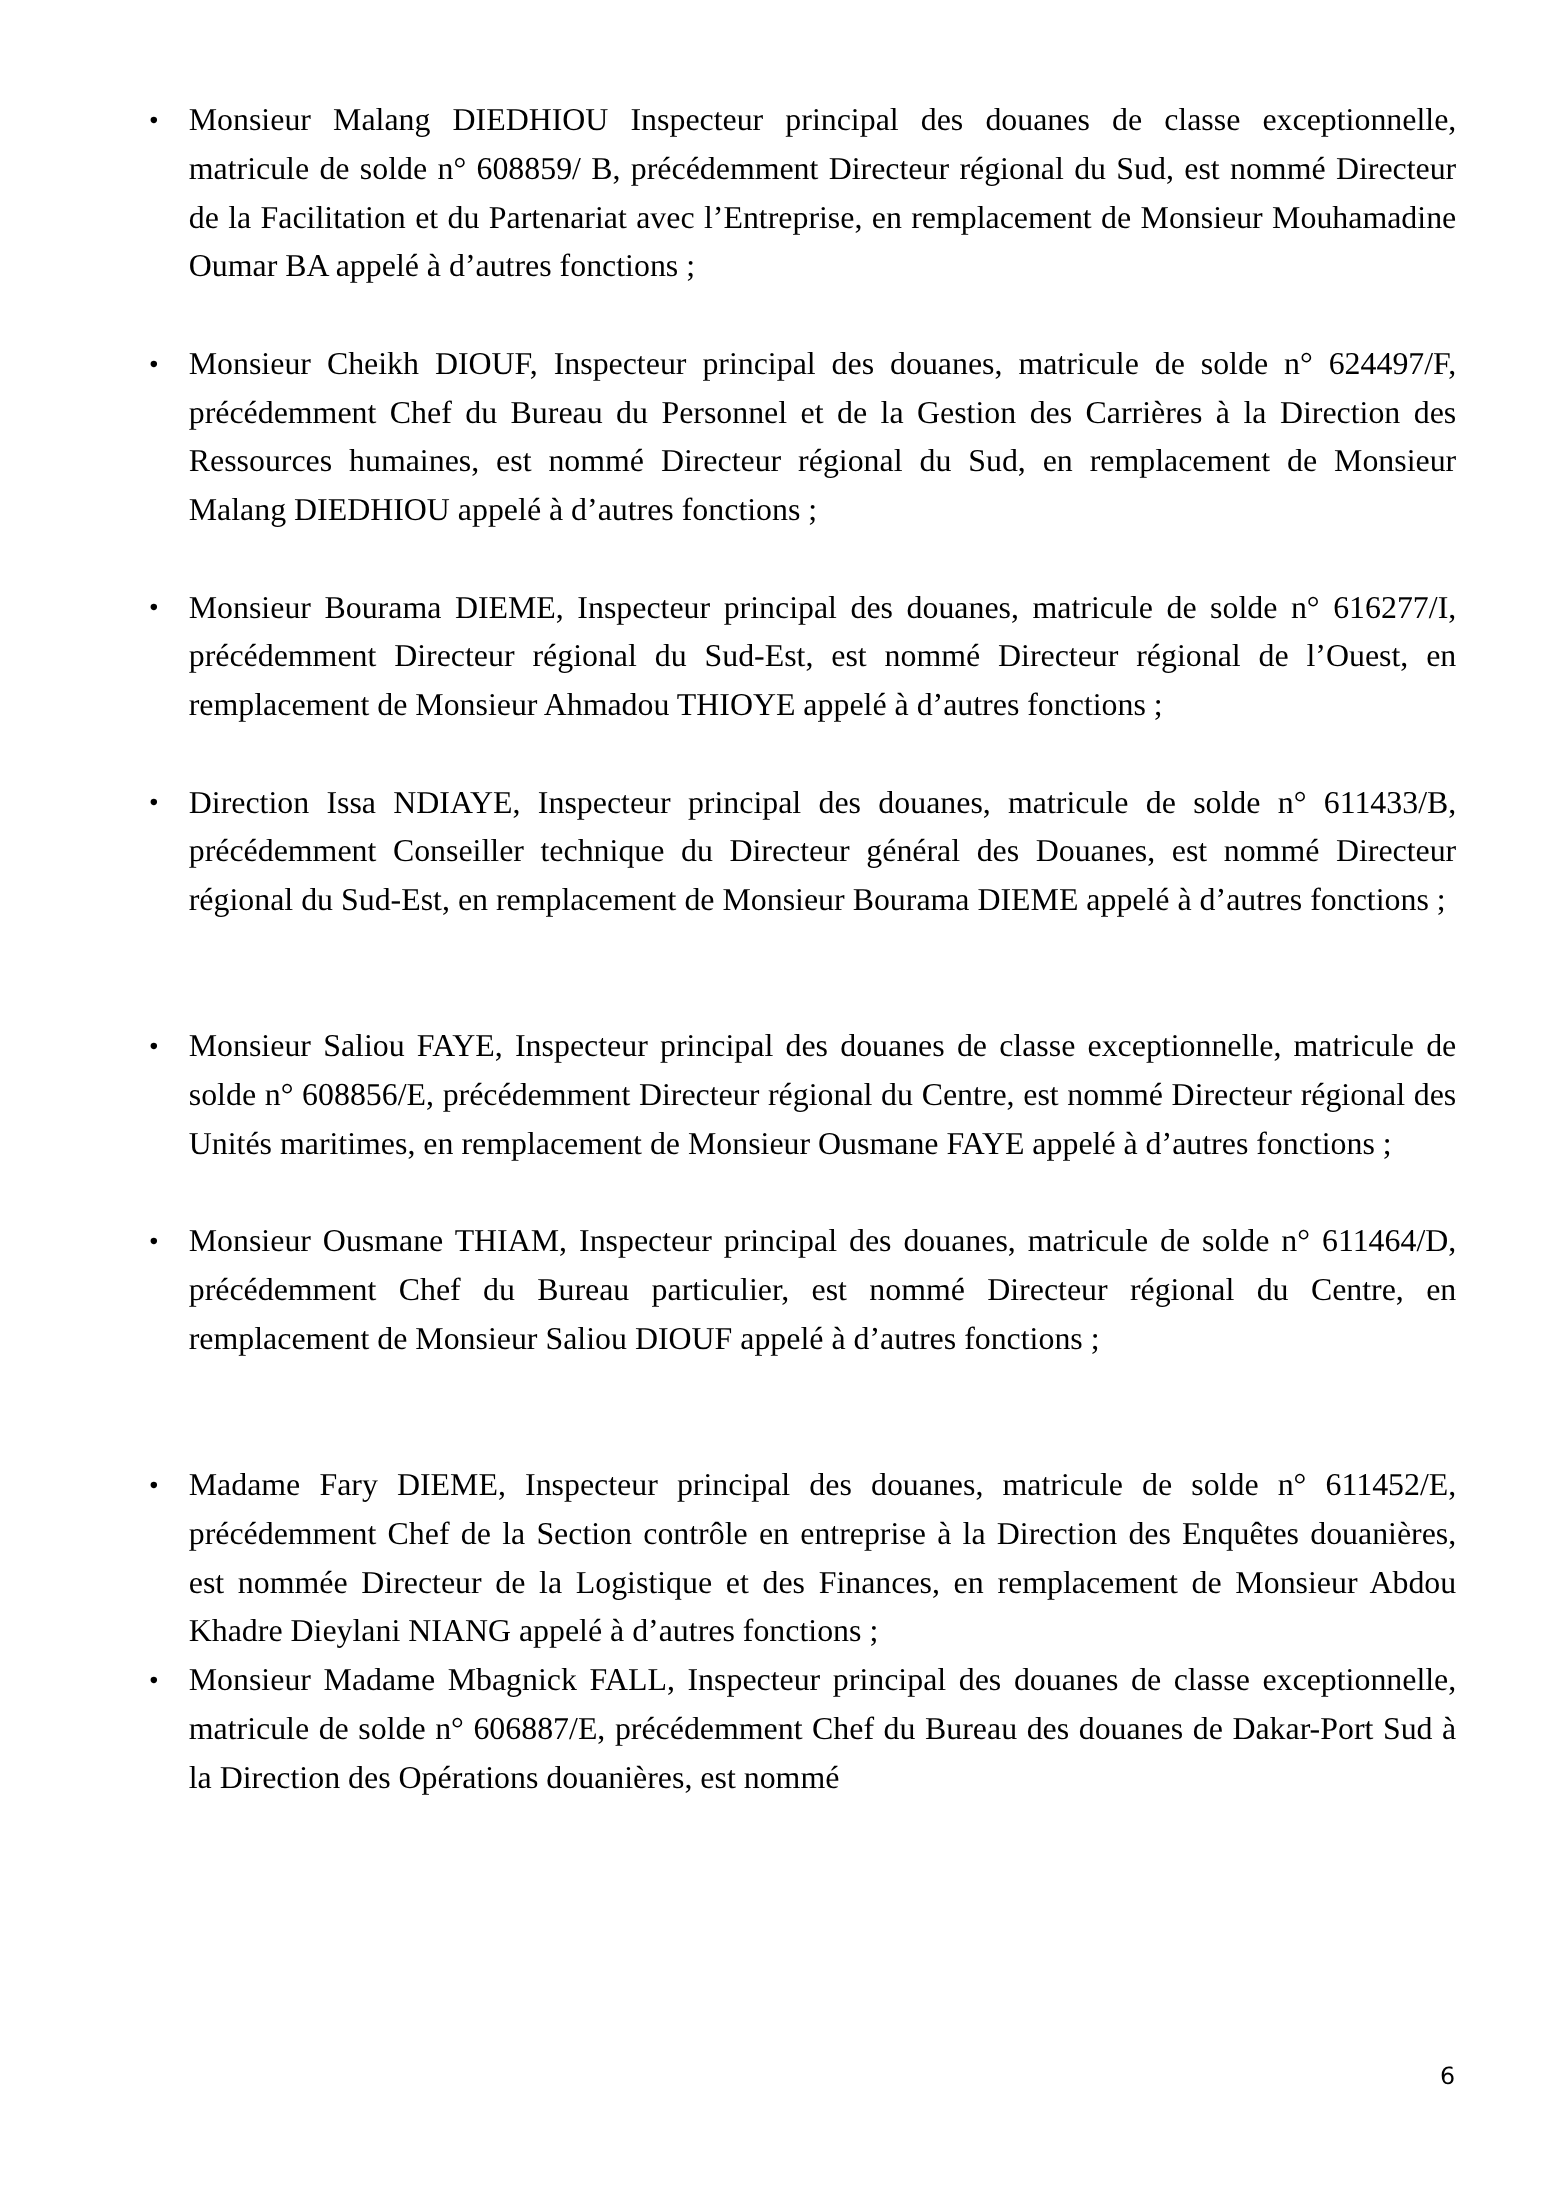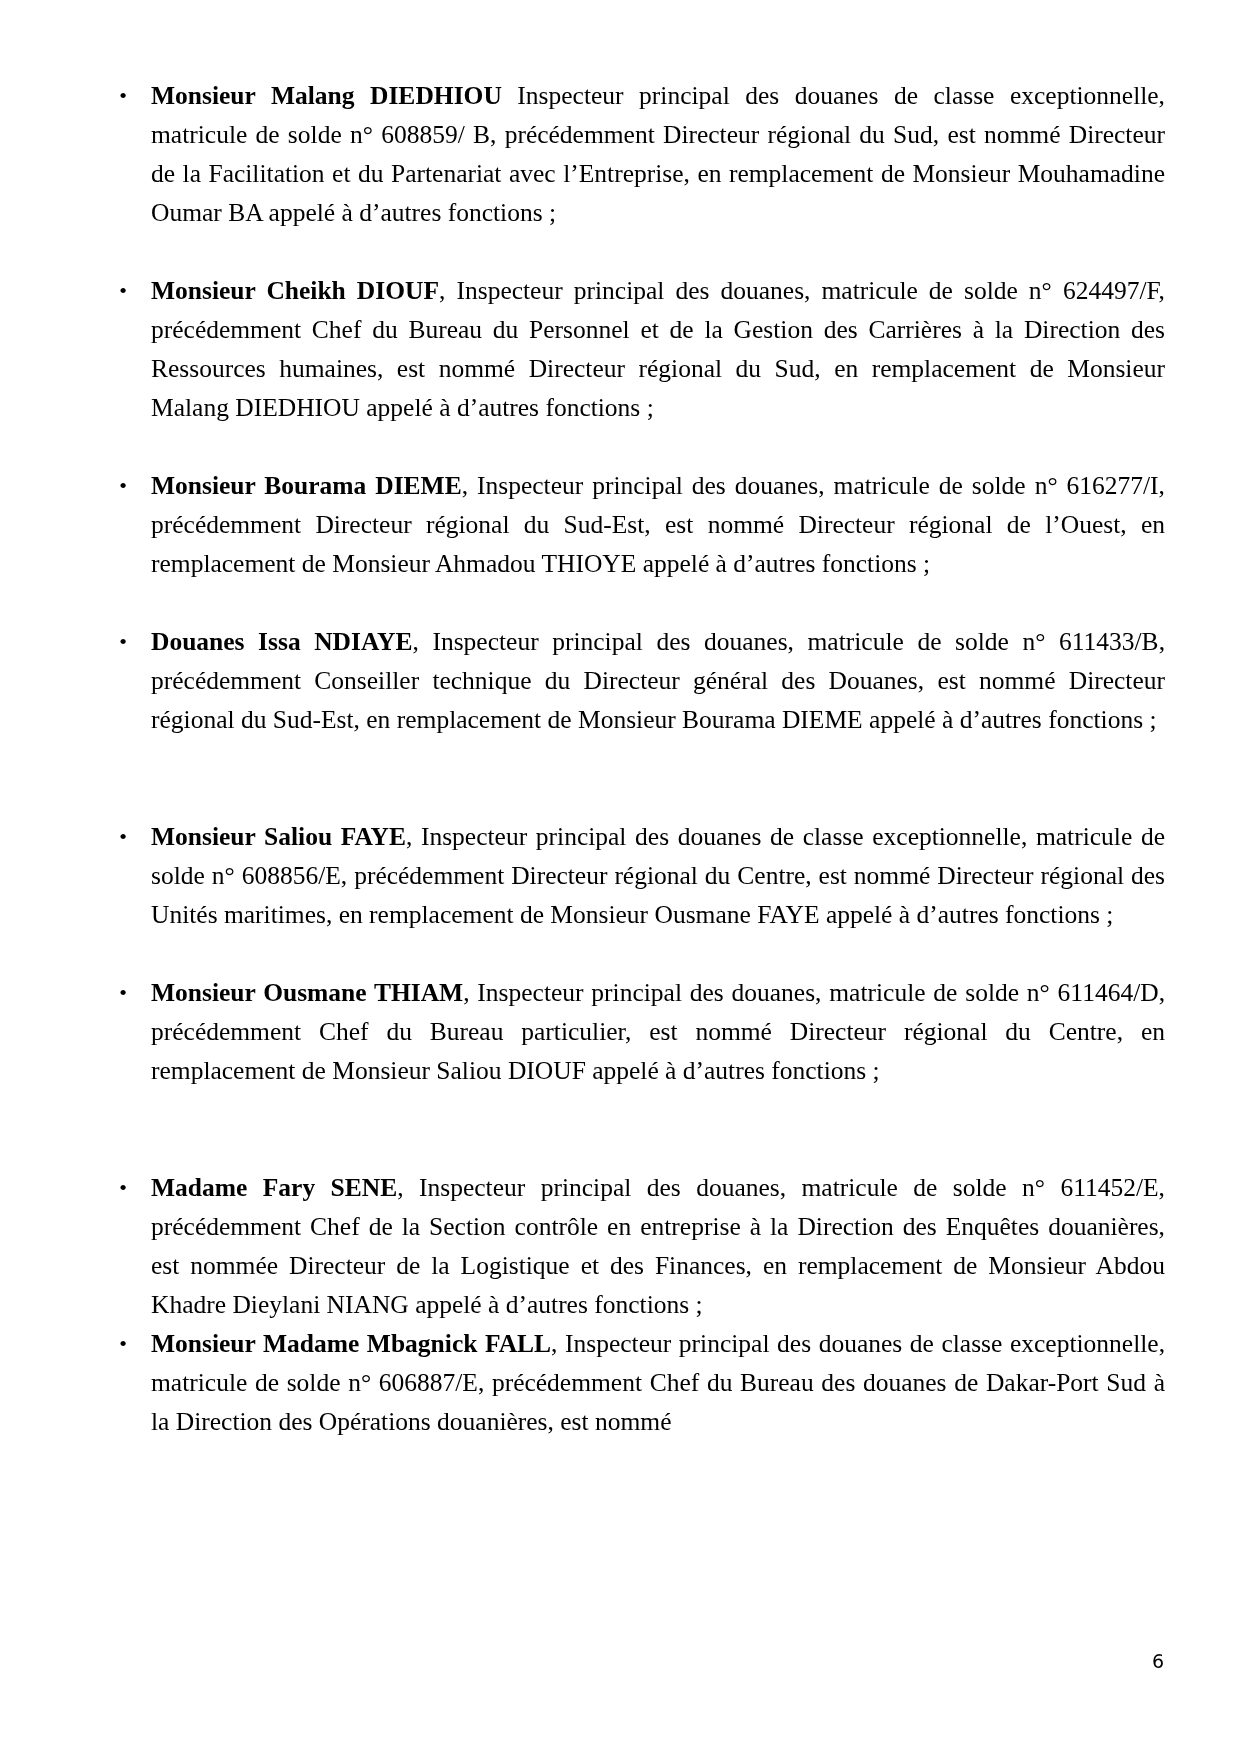--- a/index.html
+++ b/index.html
@@ -25,21 +25,21 @@
       margin: 0;
     }
     .entry .bullet {
       position: absolute;
       left: -35px;
       top: 0;
       width: 14px;
       text-align: center;
       font-size: 22px;
     }
-    .entry .name { font-weight: bold; }
+    .entry .name { font-weight: normal; }
     .gap-1 { height: 39px; }
     .gap-2 { height: 78px; }
     .page-number {
       position: absolute;
       left: 1152px;
       top: 1650px;
       font-family: "DejaVu Sans", "Liberation Sans", sans-serif;
       font-size: 19px;
       color: #000;
     }
@@ -58,36 +58,36 @@
     <span class="bullet">•</span><span class="name">Monsieur Cheikh DIOUF</span><span>, Inspecteur principal des douanes, matricule de solde n° 624497/F, précédemment Chef du Bureau du Personnel et de la Gestion des Carrières à la Direction des Ressources humaines, est nommé Directeur régional du Sud, en remplacement de Monsieur Malang DIEDHIOU appelé à d’autres fonctions ;</span>
   </p>
   <div class="gap-1"></div>
 
   <p class="entry">
     <span class="bullet">•</span><span class="name">Monsieur Bourama DIEME</span><span>, Inspecteur principal des douanes, matricule de solde n° 616277/I, précédemment Directeur régional du Sud-Est, est nommé Directeur régional de l’Ouest, en remplacement de Monsieur Ahmadou THIOYE appelé à d’autres fonctions ;</span>
   </p>
   <div class="gap-1"></div>
 
   <p class="entry">
-    <span class="bullet">•</span><span class="name">Douanes Issa NDIAYE</span><span>, Inspecteur principal des douanes, matricule de solde n° 611433/B, précédemment Conseiller technique du Directeur général des Douanes, est nommé Directeur régional du Sud-Est, en remplacement de Monsieur Bourama DIEME appelé à d’autres fonctions ;</span>
+    <span class="bullet">•</span><span class="name">Direction Issa NDIAYE</span><span>, Inspecteur principal des douanes, matricule de solde n° 611433/B, précédemment Conseiller technique du Directeur général des Douanes, est nommé Directeur régional du Sud-Est, en remplacement de Monsieur Bourama DIEME appelé à d’autres fonctions ;</span>
   </p>
   <div class="gap-2"></div>
 
   <p class="entry">
     <span class="bullet">•</span><span class="name">Monsieur Saliou FAYE</span><span>, Inspecteur principal des douanes de classe exceptionnelle, matricule de solde n° 608856/E, précédemment Directeur régional du Centre, est nommé Directeur régional des Unités maritimes, en remplacement de Monsieur Ousmane FAYE appelé à d’autres fonctions ;</span>
   </p>
   <div class="gap-1"></div>
 
   <p class="entry">
     <span class="bullet">•</span><span class="name">Monsieur Ousmane THIAM</span><span>, Inspecteur principal des douanes, matricule de solde n° 611464/D, précédemment Chef du Bureau particulier, est nommé Directeur régional du Centre, en remplacement de Monsieur Saliou DIOUF appelé à d’autres fonctions ;</span>
   </p>
   <div class="gap-2"></div>
 
   <p class="entry">
-    <span class="bullet">•</span><span class="name">Madame Fary SENE</span><span>, Inspecteur principal des douanes, matricule de solde n° 611452/E, précédemment Chef de la Section contrôle en entreprise à la Direction des Enquêtes douanières, est nommée Directeur de la Logistique et des Finances, en remplacement de Monsieur Abdou Khadre Dieylani NIANG appelé à d’autres fonctions ;</span>
+    <span class="bullet">•</span><span class="name">Madame Fary DIEME</span><span>, Inspecteur principal des douanes, matricule de solde n° 611452/E, précédemment Chef de la Section contrôle en entreprise à la Direction des Enquêtes douanières, est nommée Directeur de la Logistique et des Finances, en remplacement de Monsieur Abdou Khadre Dieylani NIANG appelé à d’autres fonctions ;</span>
   </p>
 
   <p class="entry">
     <span class="bullet">•</span><span class="name">Monsieur Madame Mbagnick FALL</span><span>, Inspecteur principal des douanes de classe exceptionnelle, matricule de solde n° 606887/E, précédemment Chef du Bureau des douanes de Dakar-Port Sud à la Direction des Opérations douanières, est nommé</span>
   </p>
 
 </div>
 
 <div class="page-number">6</div>
 

